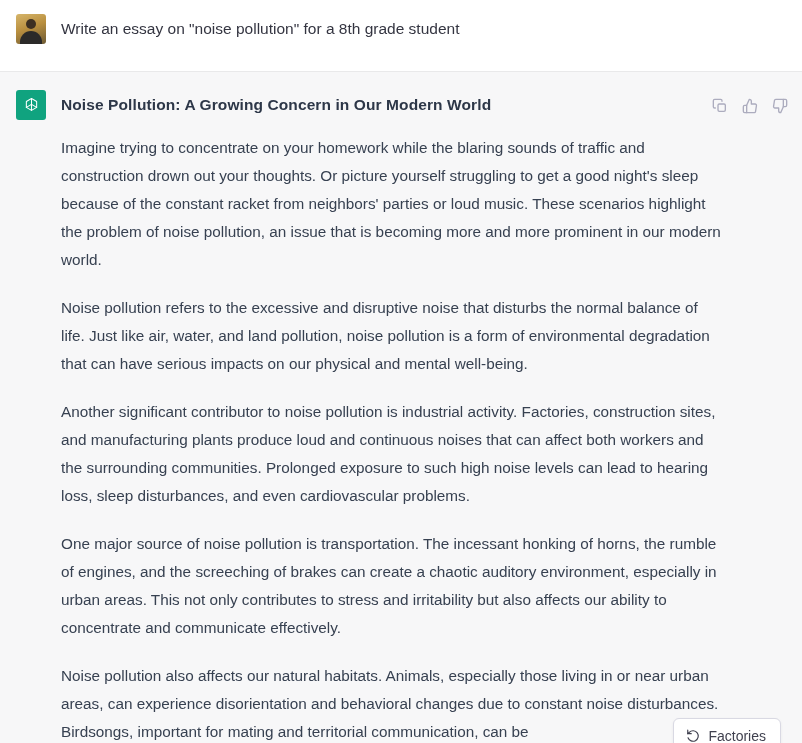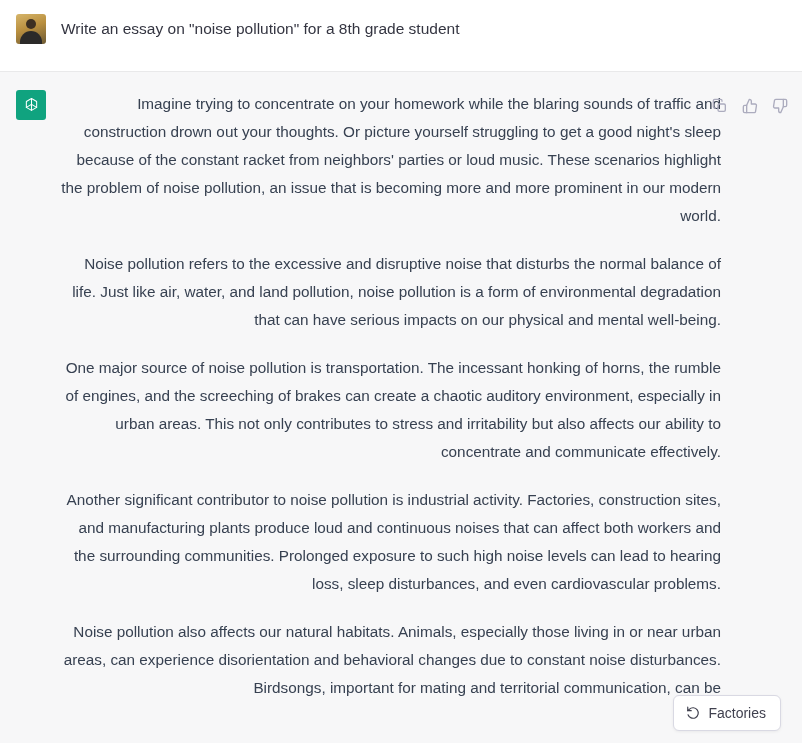--- a/index.html
+++ b/index.html
@@ -102,21 +102,20 @@
     line-height: 1.5;
     margin: 3px 0 18px 0;
     letter-spacing: .1px;
   }
 
   .para {
     font-size: 15.3px;
     line-height: 28px;
     color: #374151;
     margin: 0 0 20px 0;
-    text-align: right;
   }
   .para:last-child { margin-bottom: 0; }
 
   
   .msg-actions {
     position: absolute;
     top: 26px;
     right: 14px;
     display: flex;
     gap: 14px;
@@ -174,25 +173,26 @@
         <svg width="19" height="19" viewBox="0 0 24 24" fill="none" stroke="#ffffff" stroke-width="1.3" stroke-linecap="round" stroke-linejoin="round">
           <path d="M12 3.2 L18.5 6.9 L18.5 14.4 L12 18.1 L5.5 14.4 L5.5 6.9 Z"></path>
           <path d="M12 3.2 L12 10.6 L18.5 14.4"></path>
           <path d="M12 10.6 L5.5 14.4"></path>
           <path d="M12 10.6 L12 18.1"></path>
         </svg>
       </div>
     </div>
 
     <div class="msg-body">
+      <div class="assistant-title">Noise Pollution: A Growing Concern in Our Modern World</div>
 
       <p class="para">Imagine trying to concentrate on your homework while the blaring sounds of traffic and construction drown out your thoughts. Or picture yourself struggling to get a good night's sleep because of the constant racket from neighbors' parties or loud music. These scenarios highlight the problem of noise pollution, an issue that is becoming more and more prominent in our modern world.</p>
       <p class="para">Noise pollution refers to the excessive and disruptive noise that disturbs the normal balance of life. Just like air, water, and land pollution, noise pollution is a form of environmental degradation that can have serious impacts on our physical and mental well-being.</p>
+      <p class="para">Another significant contributor to noise pollution is industrial activity. Factories, construction sites, and manufacturing plants produce loud and continuous noises that can affect both workers and the surrounding communities. Prolonged exposure to such high noise levels can lead to hearing loss, sleep disturbances, and even cardiovascular problems.</p>
       <p class="para">One major source of noise pollution is transportation. The incessant honking of horns, the rumble of engines, and the screeching of brakes can create a chaotic auditory environment, especially in urban areas. This not only contributes to stress and irritability but also affects our ability to concentrate and communicate effectively.</p>
-      <p class="para">Another significant contributor to noise pollution is industrial activity. Factories, construction sites, and manufacturing plants produce loud and continuous noises that can affect both workers and the surrounding communities. Prolonged exposure to such high noise levels can lead to hearing loss, sleep disturbances, and even cardiovascular problems.</p>
       <p class="para">Noise pollution also affects our natural habitats. Animals, especially those living in or near urban areas, can experience disorientation and behavioral changes due to constant noise disturbances. Birdsongs, important for mating and territorial communication, can be</p>
     </div>
 
     <div class="msg-actions">
       <span class="icon-btn">
         <svg width="16" height="16" viewBox="0 0 24 24" fill="none" stroke="currentColor" stroke-width="2" stroke-linecap="round" stroke-linejoin="round">
           <rect x="9" y="9" width="11" height="11" rx="2"></rect>
           <path d="M5 15H4a2 2 0 0 1-2-2V4a2 2 0 0 1 2-2h9a2 2 0 0 1 2 2v1"></path>
         </svg>
       </span>

